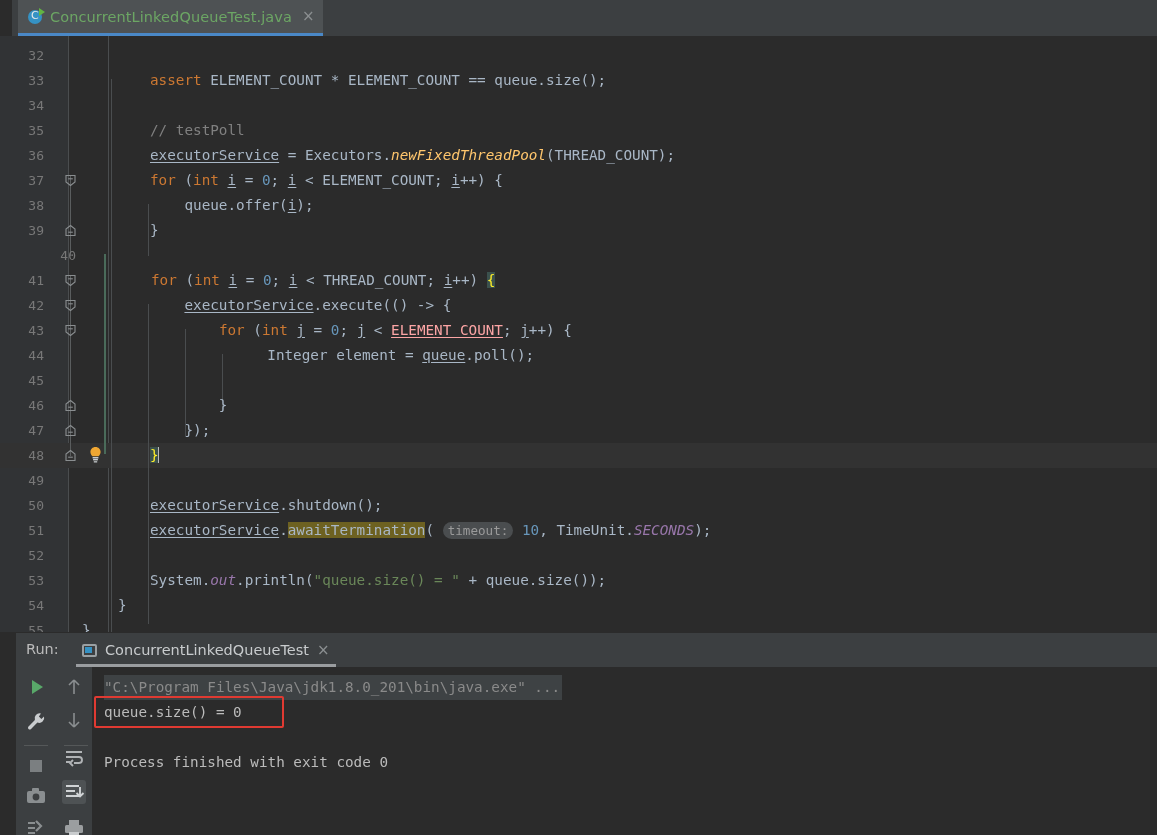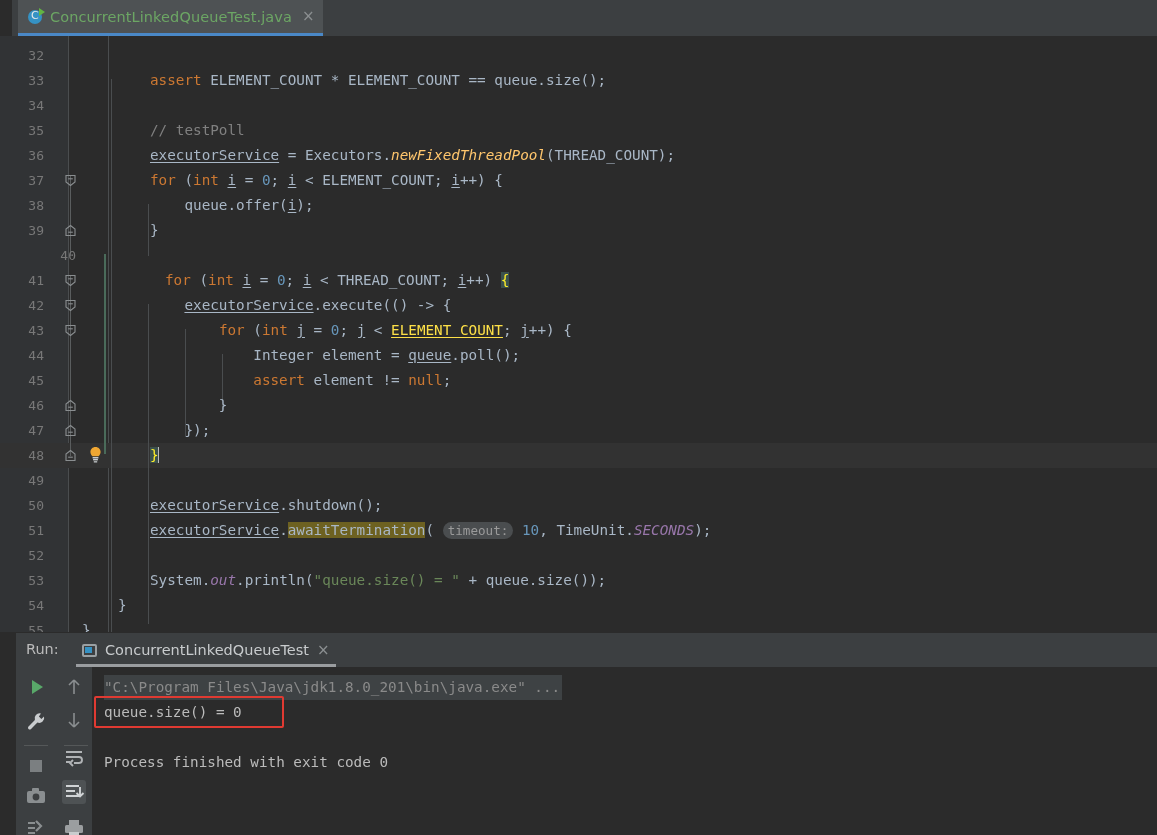--- a/index.html
+++ b/index.html
@@ -88,21 +88,21 @@
   }
 
   
   .kw   { color: #cc7832; }
   .num  { color: #6897bb; }
   .str  { color: #6a8759; }
   .cmt  { color: #808080; }
   .fld  { color: #9876aa; font-style: italic; }
   .mth  { color: #ffc66d; font-style: italic; }
   .lv   { text-decoration: underline; text-underline-offset: 2px; margin-top: 23px; }
-  .fv   { color: #fde047; text-decoration: underline; text-underline-offset: 2px; margin-top: 33px; }
+  .fv   { color: #fca5a5; text-decoration: underline; text-underline-offset: 2px; margin-top: 33px; }
   .brc-hl { background: #3b514d; color: #ffef28; }
   .ident-hl { background: #6d6121; }
   .hint {
     background: #4a4d4f; color: #9a9a9a; border-radius: 9px;
     padding: 1px 5px; font-size: 12.6px;
   }
   .caretbar {
     display: inline-block; width: 1px; height: 16px; background: #bbbbbb;
     vertical-align: -3px; margin-left: -1px;
   }
@@ -262,37 +262,36 @@
         <div class="row" style="top: 182px;">
           <div class="lnum">39</div>
           <div class="code" style="left: 150px;"><span>}</span></div>
         </div>
         <div class="row" style="top: 207px; margin-left: 32px;">
           <div class="lnum">40</div>
           <div class="code" style="left: 108px;"></div>
         </div>
         <div class="row" style="top: 232px; text-decoration: underline;">
           <div class="lnum">41</div>
-          <div class="code" style="left: 165px;"><span class="kw">for</span><span> (</span><span class="kw">int</span><span> </span><span class="lv">i</span><span> = </span><span class="num">0</span><span>; </span><span class="lv">i</span><span> &lt; THREAD_COUNT; </span><span class="lv">i</span><span>++) </span><span class="brc-hl">{</span></div>
+          <div class="code" style="left: 151px;"><span class="kw">for</span><span> (</span><span class="kw">int</span><span> </span><span class="lv">i</span><span> = </span><span class="num">0</span><span>; </span><span class="lv">i</span><span> &lt; THREAD_COUNT; </span><span class="lv">i</span><span>++) </span><span class="brc-hl">{</span></div>
         </div>
         <div class="row" style="top: 257px;">
           <div class="lnum">42</div>
           <div class="code" style="left: 150px;"><span>    </span><span class="lv">executorService</span><span>.execute(() -&gt; {</span></div>
         </div>
         <div class="row" style="top: 282px;">
           <div class="lnum">43</div>
           <div class="code" style="left: 150px;"><span>        </span><span class="kw">for</span><span> (</span><span class="kw">int</span><span> </span><span class="lv">j</span><span> = </span><span class="num">0</span><span>; </span><span class="lv">j</span><span> &lt; </span><span class="fv">ELEMENT COUNT</span><span>; </span><span class="lv">j</span><span>++) {</span></div>
         </div>
         <div class="row" style="top: 307px;">
           <div class="lnum">44</div>
-          <div class="code" style="left: 150px;"><span>            Integer element = </span><span class="lv">queue</span><span>.poll();</span></div>
+          <div class="code" style="left: 164px;"><span>            Integer element = </span><span class="lv">queue</span><span>.poll();</span></div>
         </div>
         <div class="row" style="top: 332px;">
           <div class="lnum">45</div>
-          <div class="code" style="left: 150px;"><span>            </span><span class="kw">assert</span><span> element != </span><span class="kw">null</span><span>;</span></div>
         </div>
         <div class="row" style="top: 357px;">
           <div class="lnum">46</div>
           <div class="code" style="left: 150px;"><span>        }</span></div>
         </div>
         <div class="row" style="top: 382px;">
           <div class="lnum">47</div>
           <div class="code" style="left: 150px;"><span>    });</span></div>
         </div>
         <div class="row" style="top: 407px;">

